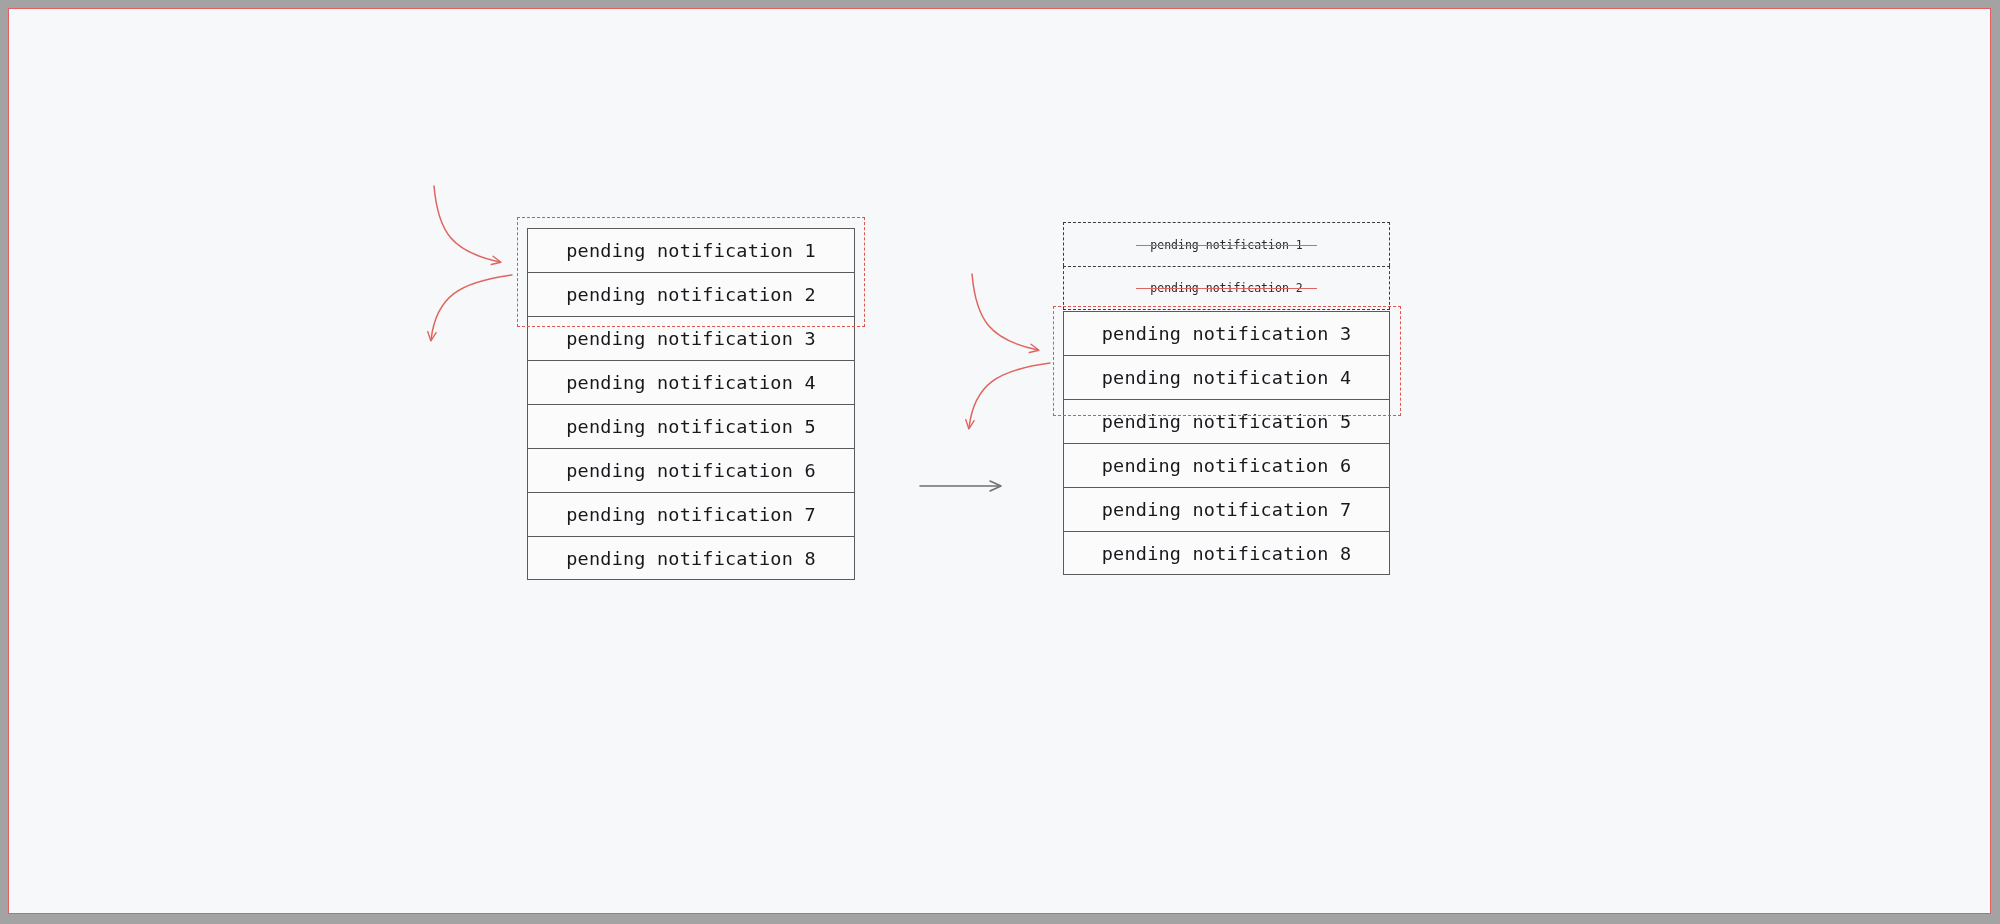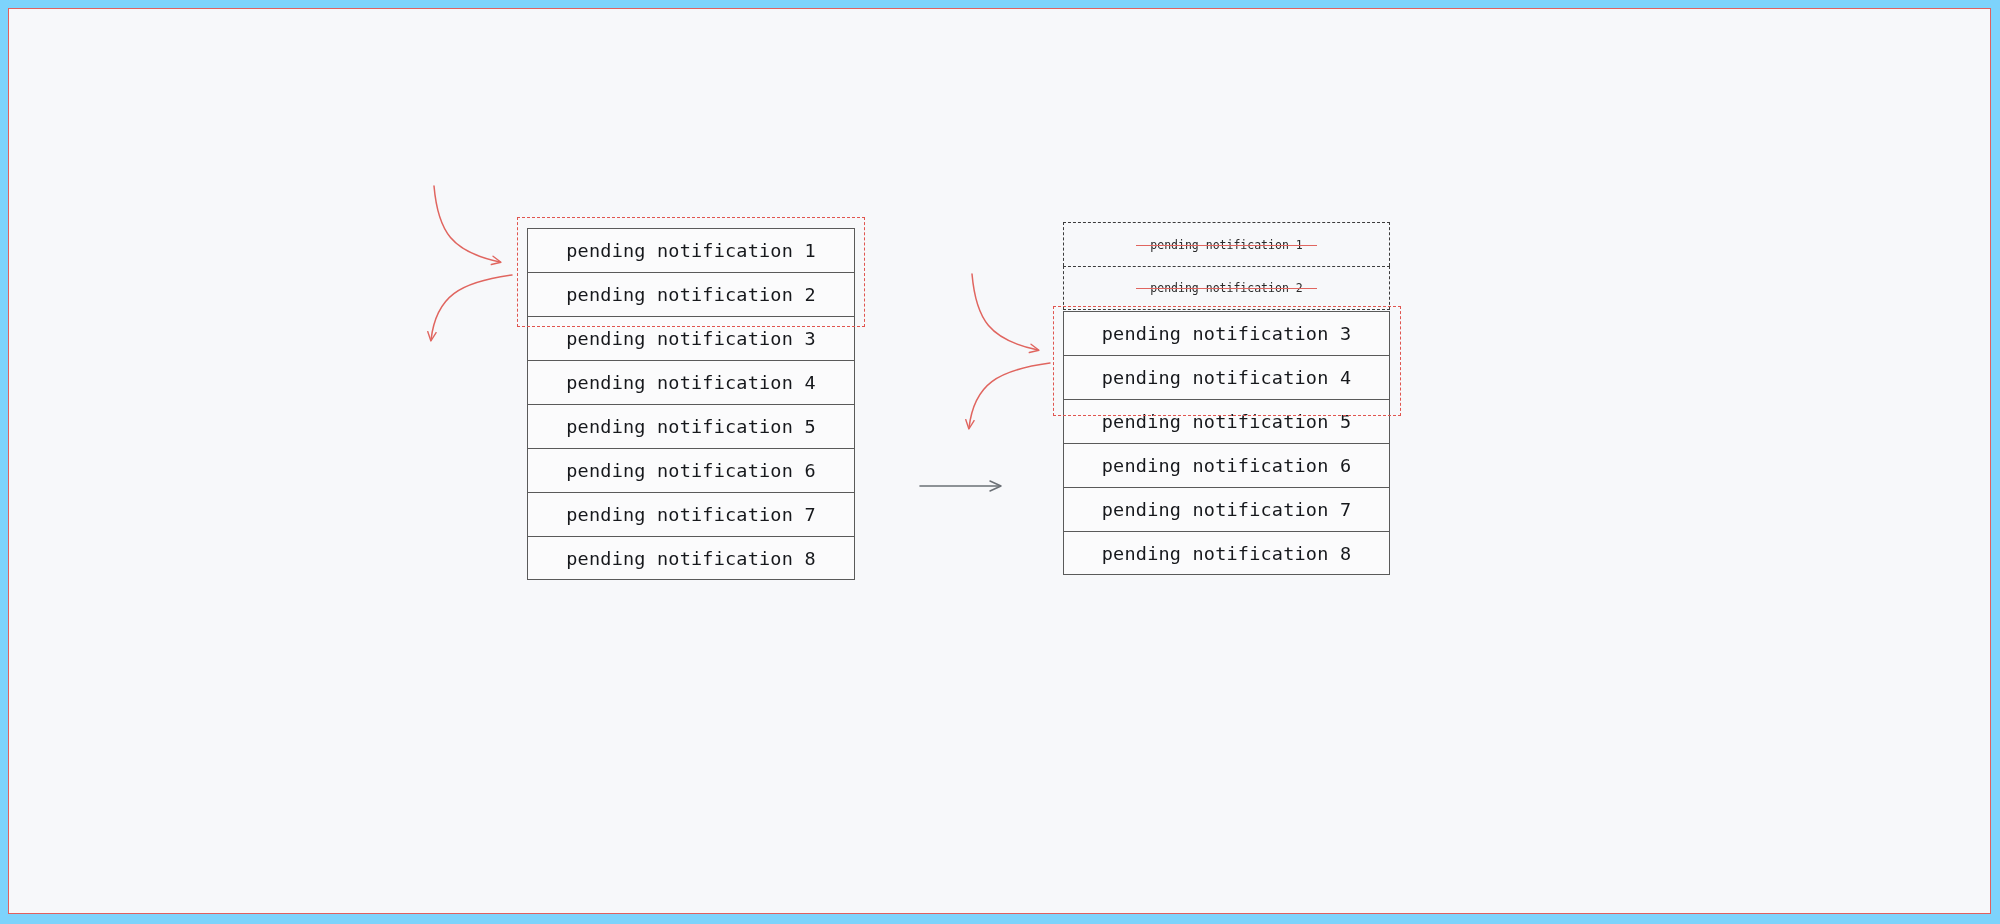--- a/index.html
+++ b/index.html
@@ -13,21 +13,21 @@
     background: #ffffff;
     font-family: "DejaVu Sans Mono", monospace;
     overflow: hidden;
   }
   #canvas {
     position: absolute;
     left: 0;
     top: 0;
     width: 2000px;
     height: 924px;
-    background: #7dd3fc;
+    background: #a3a3a3;
   }
   
   #page-frame {
     position: absolute;
     left: 8px;
     top: 8px;
     width: 1983px;
     height: 906px;
     box-sizing: border-box;
     border: 1.5px solid #e06060;

